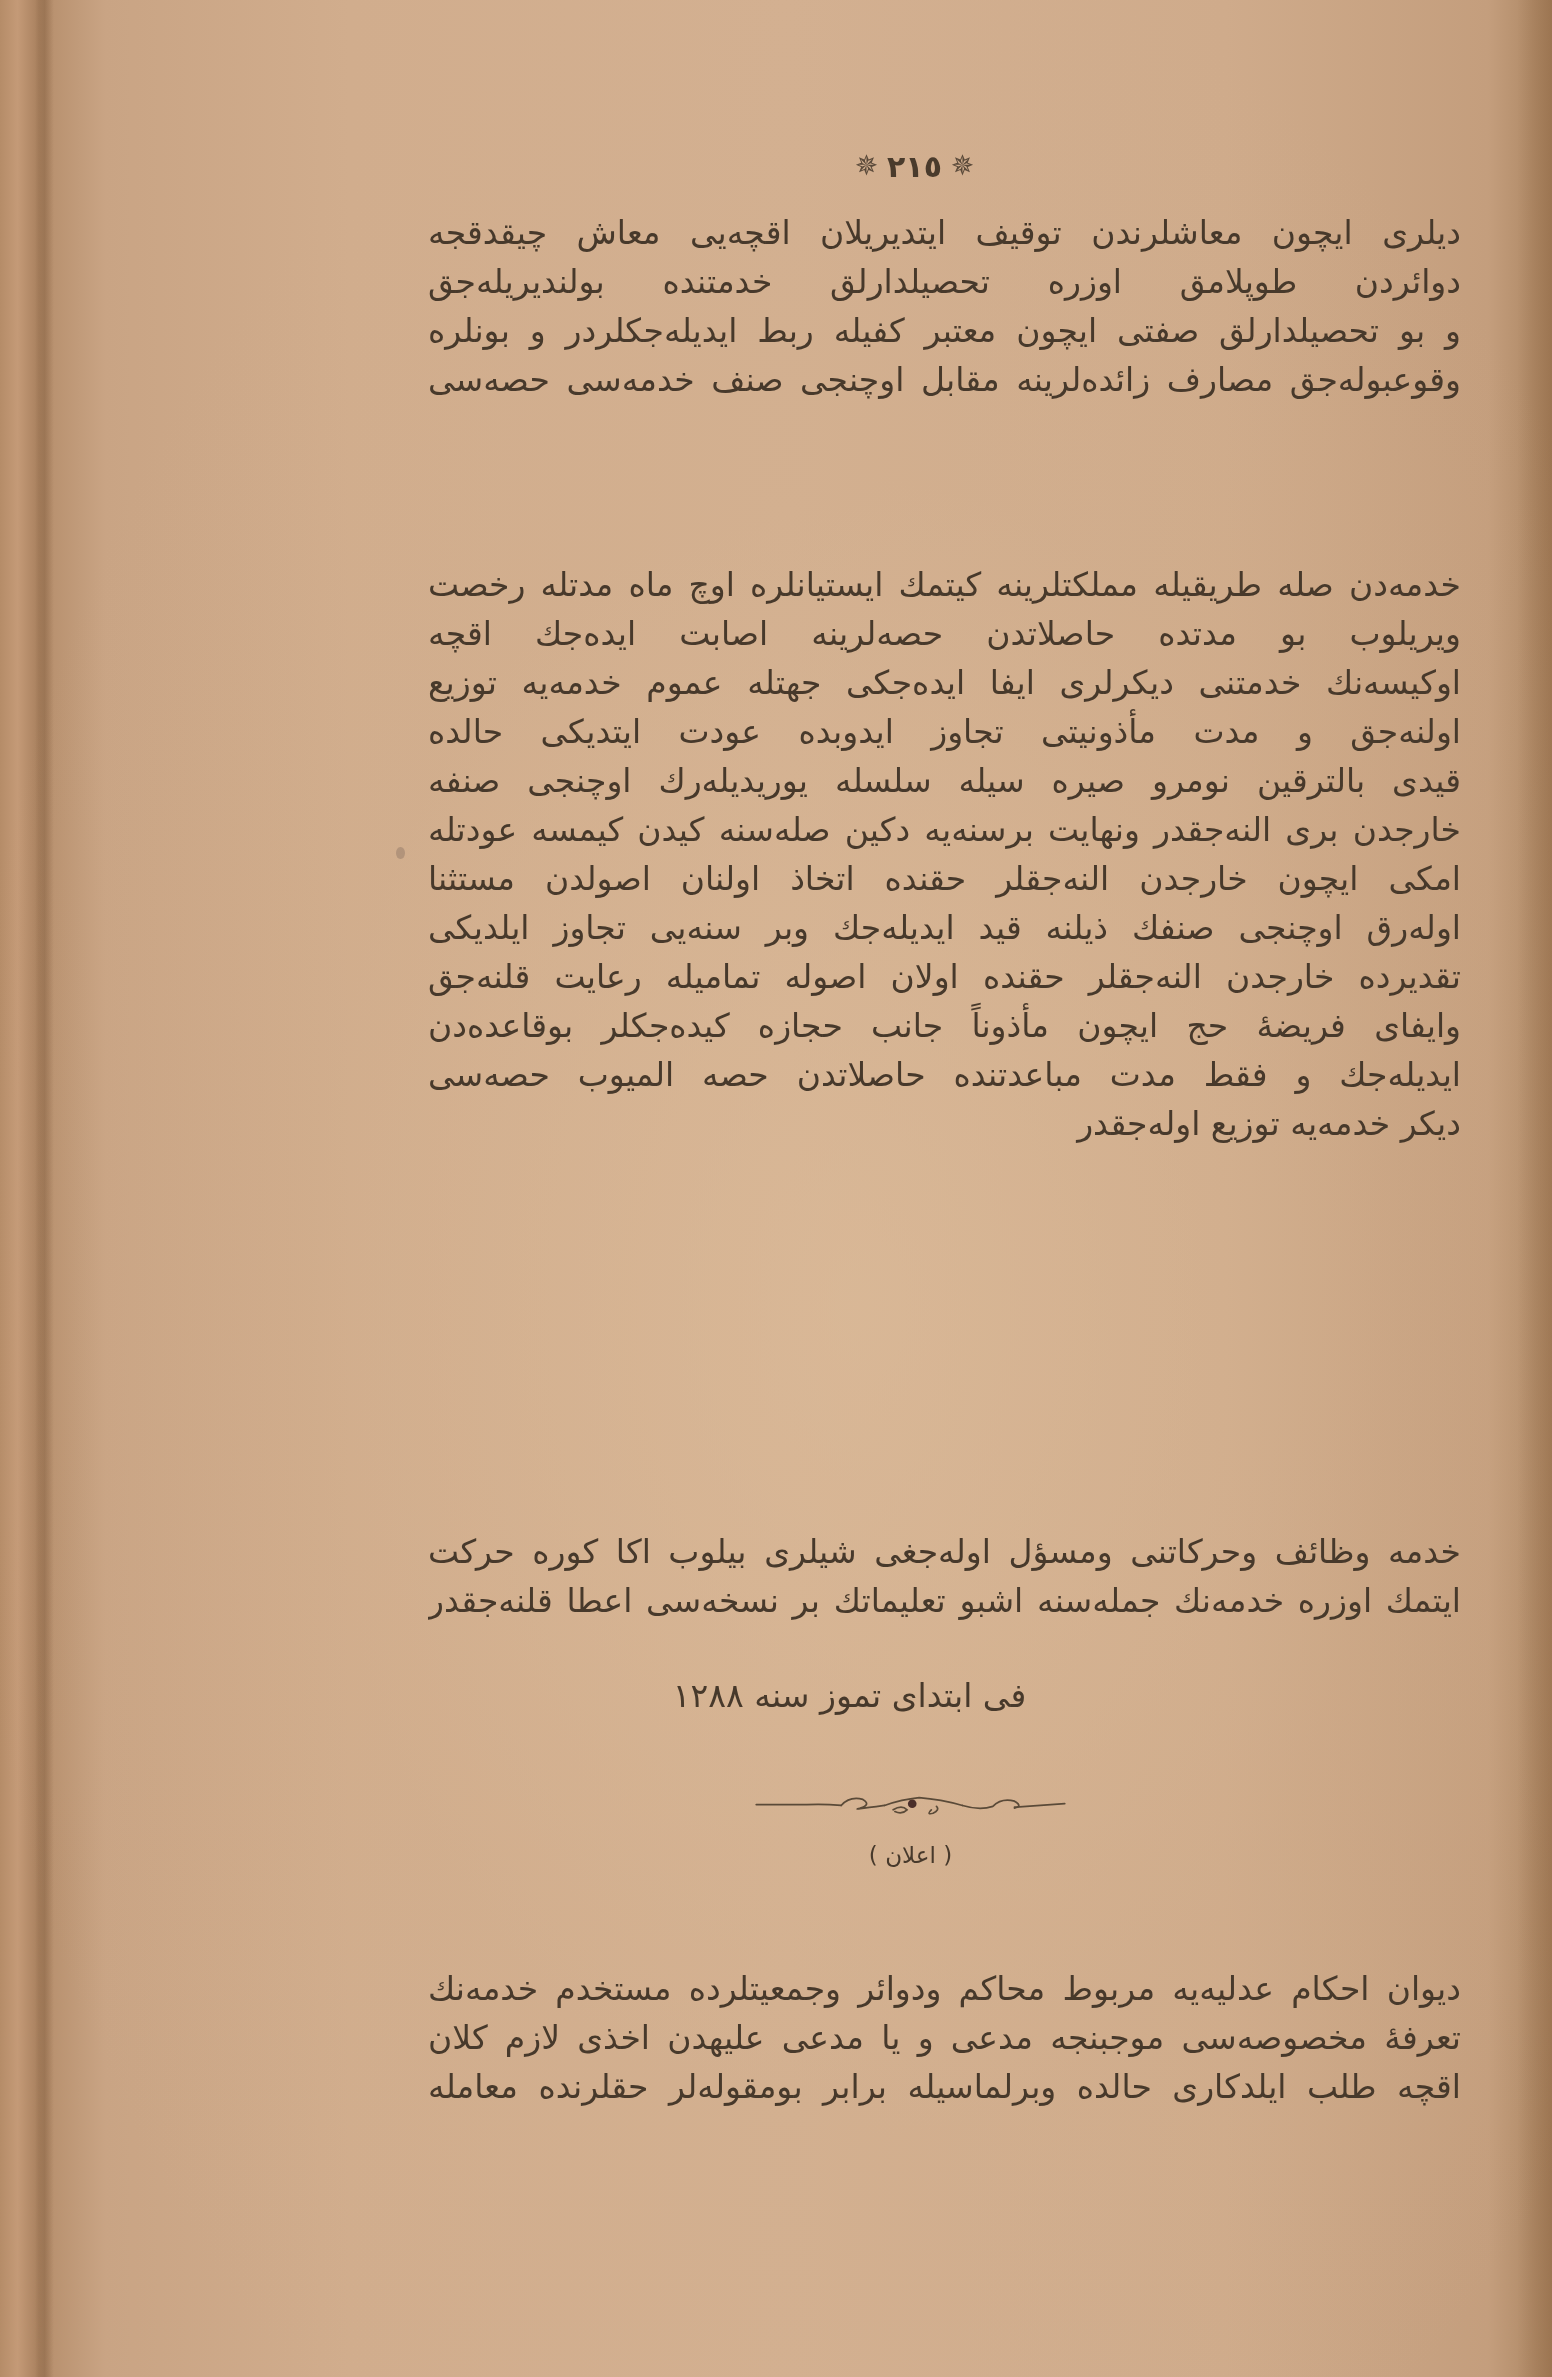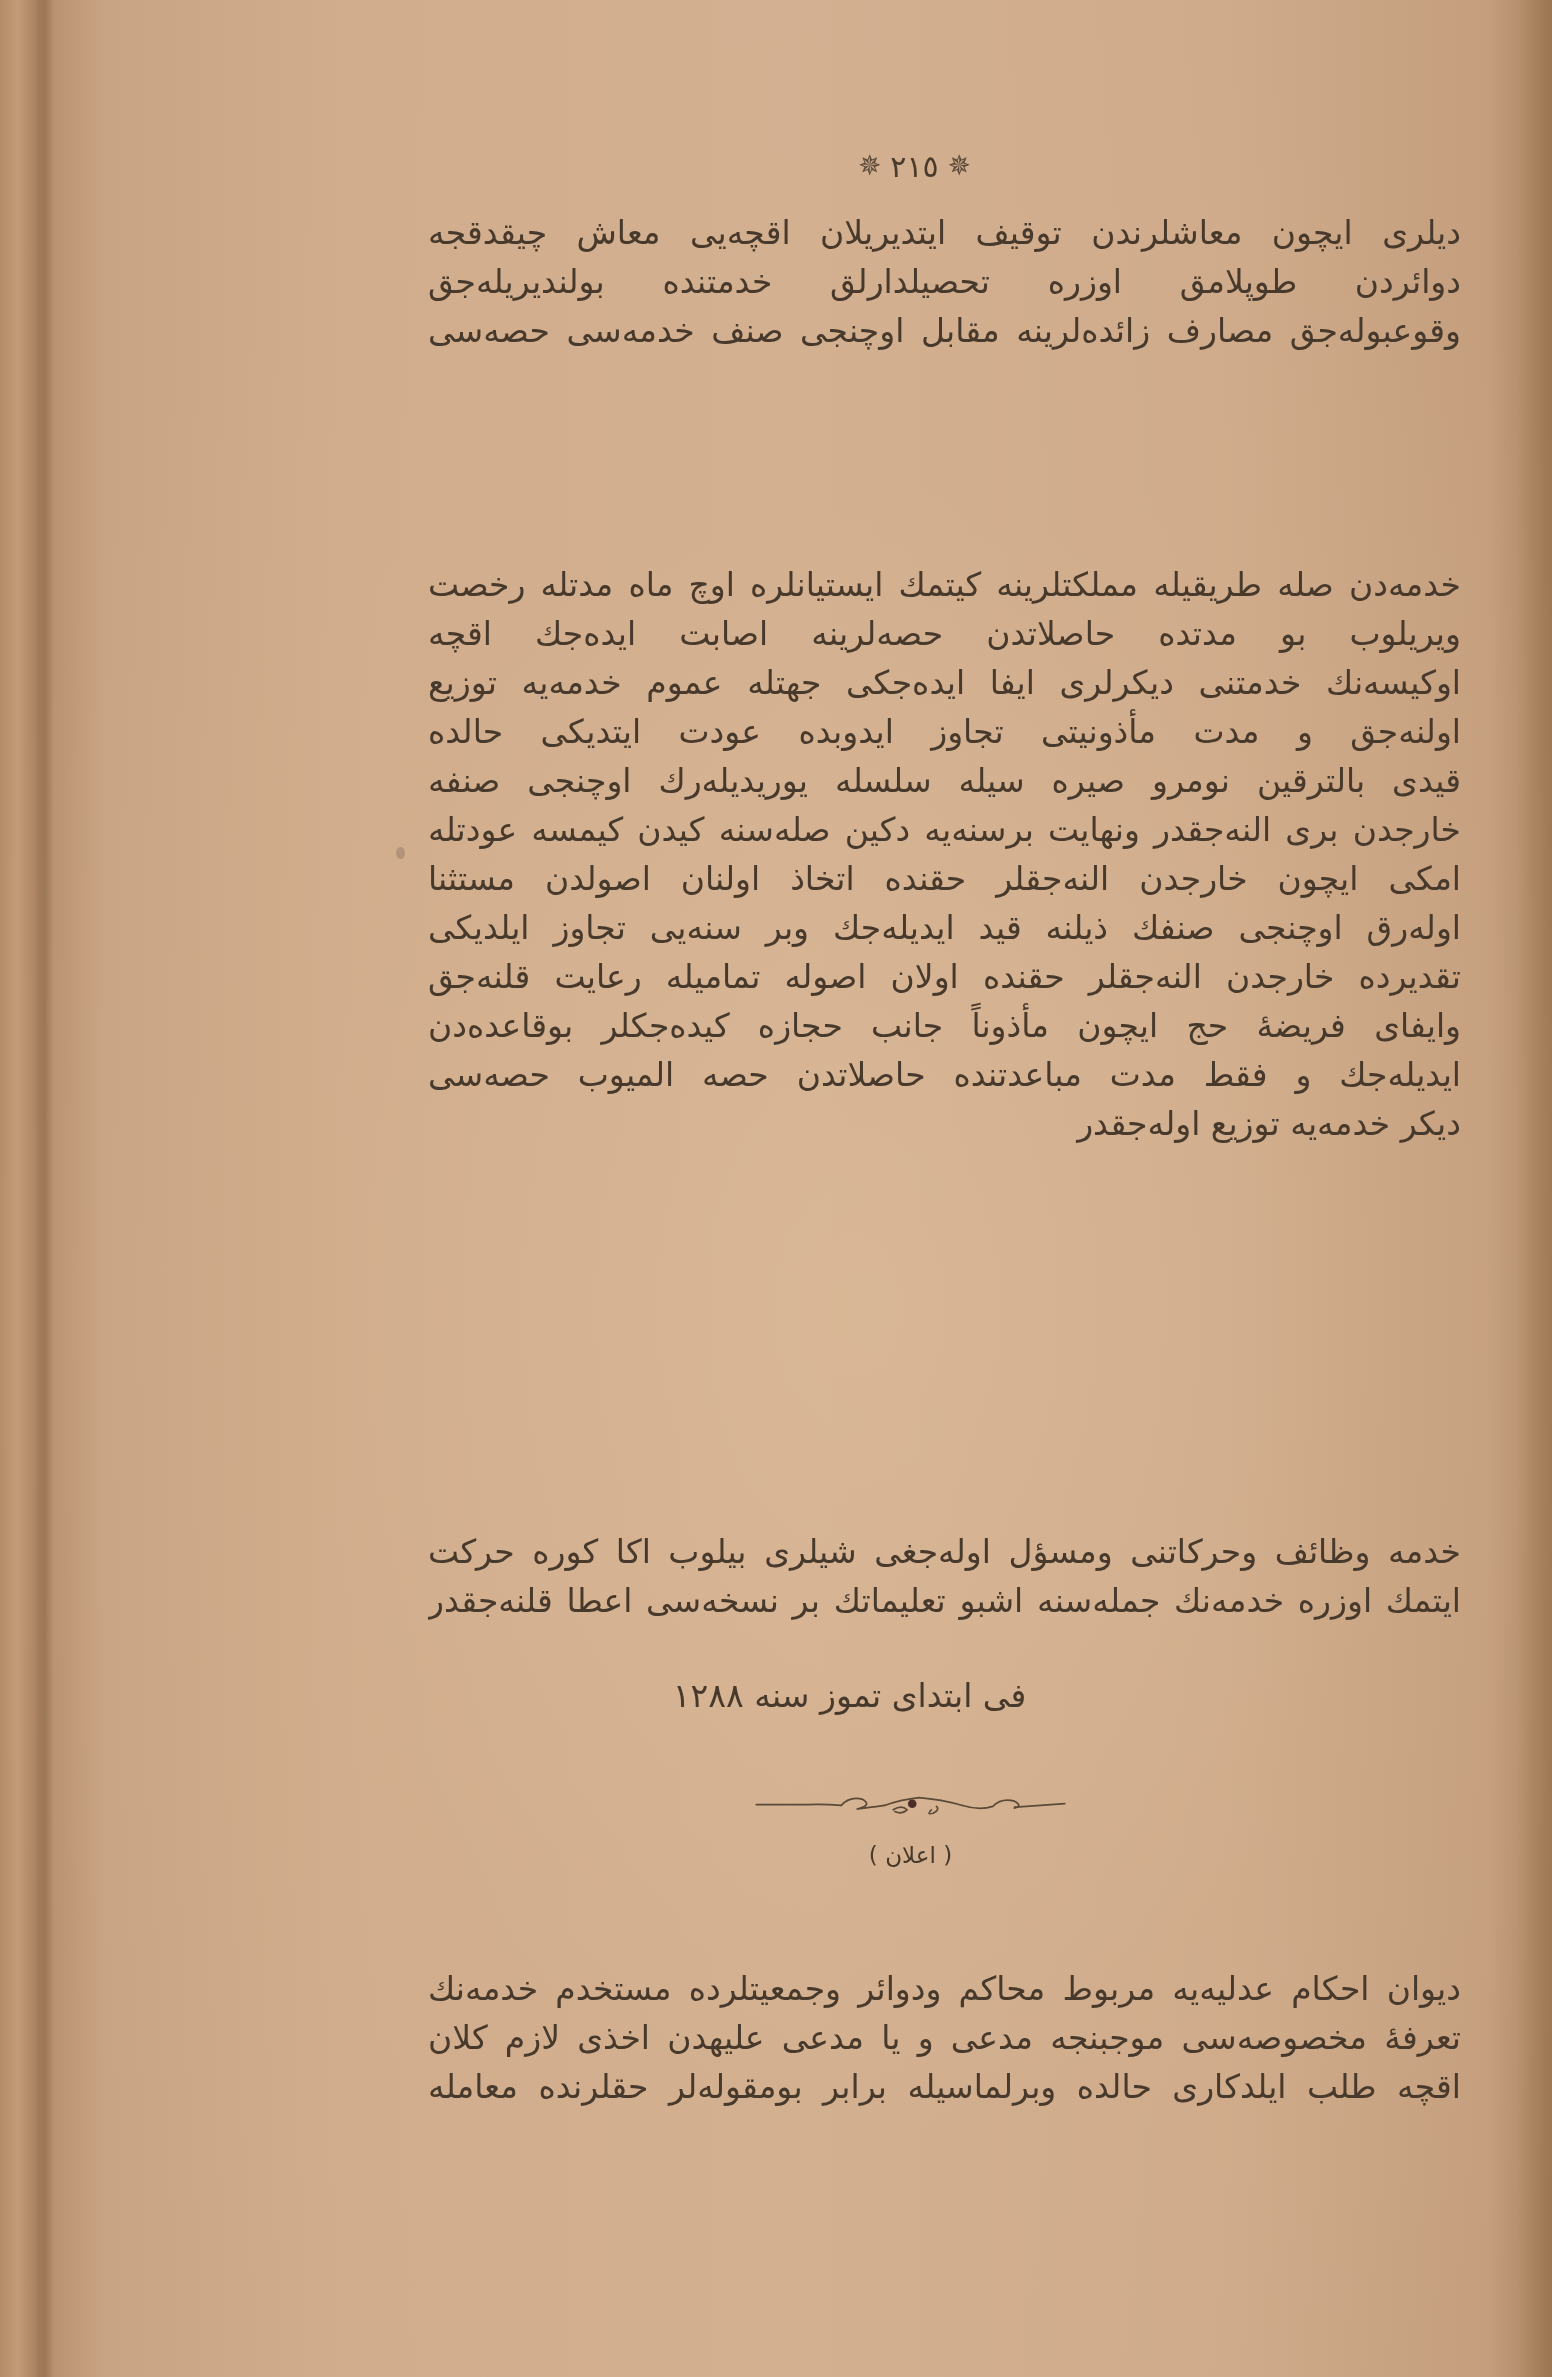--- a/index.html
+++ b/index.html
@@ -57,21 +57,21 @@
       direction: rtl;
     }
     .page-number .ornament {
       font-size: 28px;
       color: #5b4a3a;
       line-height: 1;
     }
     .page-number .num {
       font-family: "DejaVu Sans", sans-serif;
       font-size: 30px;
-      font-weight: normal;
+      font-weight: bold;
       letter-spacing: 3.5px;
     }
 
     .text-block {
       position: absolute;
       right: 91px;
       width: 1033px;
       direction: rtl;
       color: #47392b;
       font-family: "DejaVu Sans", sans-serif;
@@ -136,20 +136,21 @@
 
   <div class="page-number">
     <span class="ornament">✵</span>
     <span class="num">٢١٥</span>
     <span class="ornament">✵</span>
   </div>
 
   <div class="text-block block-1">
     <div class="line">دیلری ایچون معاشلرندن توقیف ایتدیریلان اقچه‌یی معاش چیقدقجه</div>
     <div class="line">دوائردن طوپلامق اوزره تحصیلدارلق خدمتنده بولندیریله‌جق</div>
+    <div class="line">و بو تحصیلدارلق صفتی ایچون معتبر کفیله ربط ایدیله‌جکلردر   و بونلره</div>
     <div class="line">وقوعبوله‌جق مصارف زائده‌لرینه مقابل اوچنجی صنف خدمه‌سی حصه‌سی</div>
   </div>
 
   <div class="text-block block-2">
     <div class="line">خدمه‌دن صله طریقیله مملکتلرینه کیتمك ایستیانلره اوچ ماه مدتله رخصت</div>
     <div class="line">ویریلوب بو مدتده حاصلاتدن حصه‌لرینه اصابت ایده‌جك اقچه</div>
     <div class="line">اوکیسه‌نك خدمتنی دیکرلری ایفا ایده‌جکی جهتله عموم خدمه‌یه توزیع</div>
     <div class="line">اولنه‌جق و مدت مأذونیتی تجاوز ایدوبده عودت ایتدیکی حالده</div>
     <div class="line">قیدی بالترقین نومرو صیره سیله سلسله یوریدیله‌رك اوچنجی صنفه</div>
     <div class="line">خارجدن بری النه‌جقدر ونهایت برسنه‌یه دکین صله‌سنه کیدن کیمسه عودتله</div>

